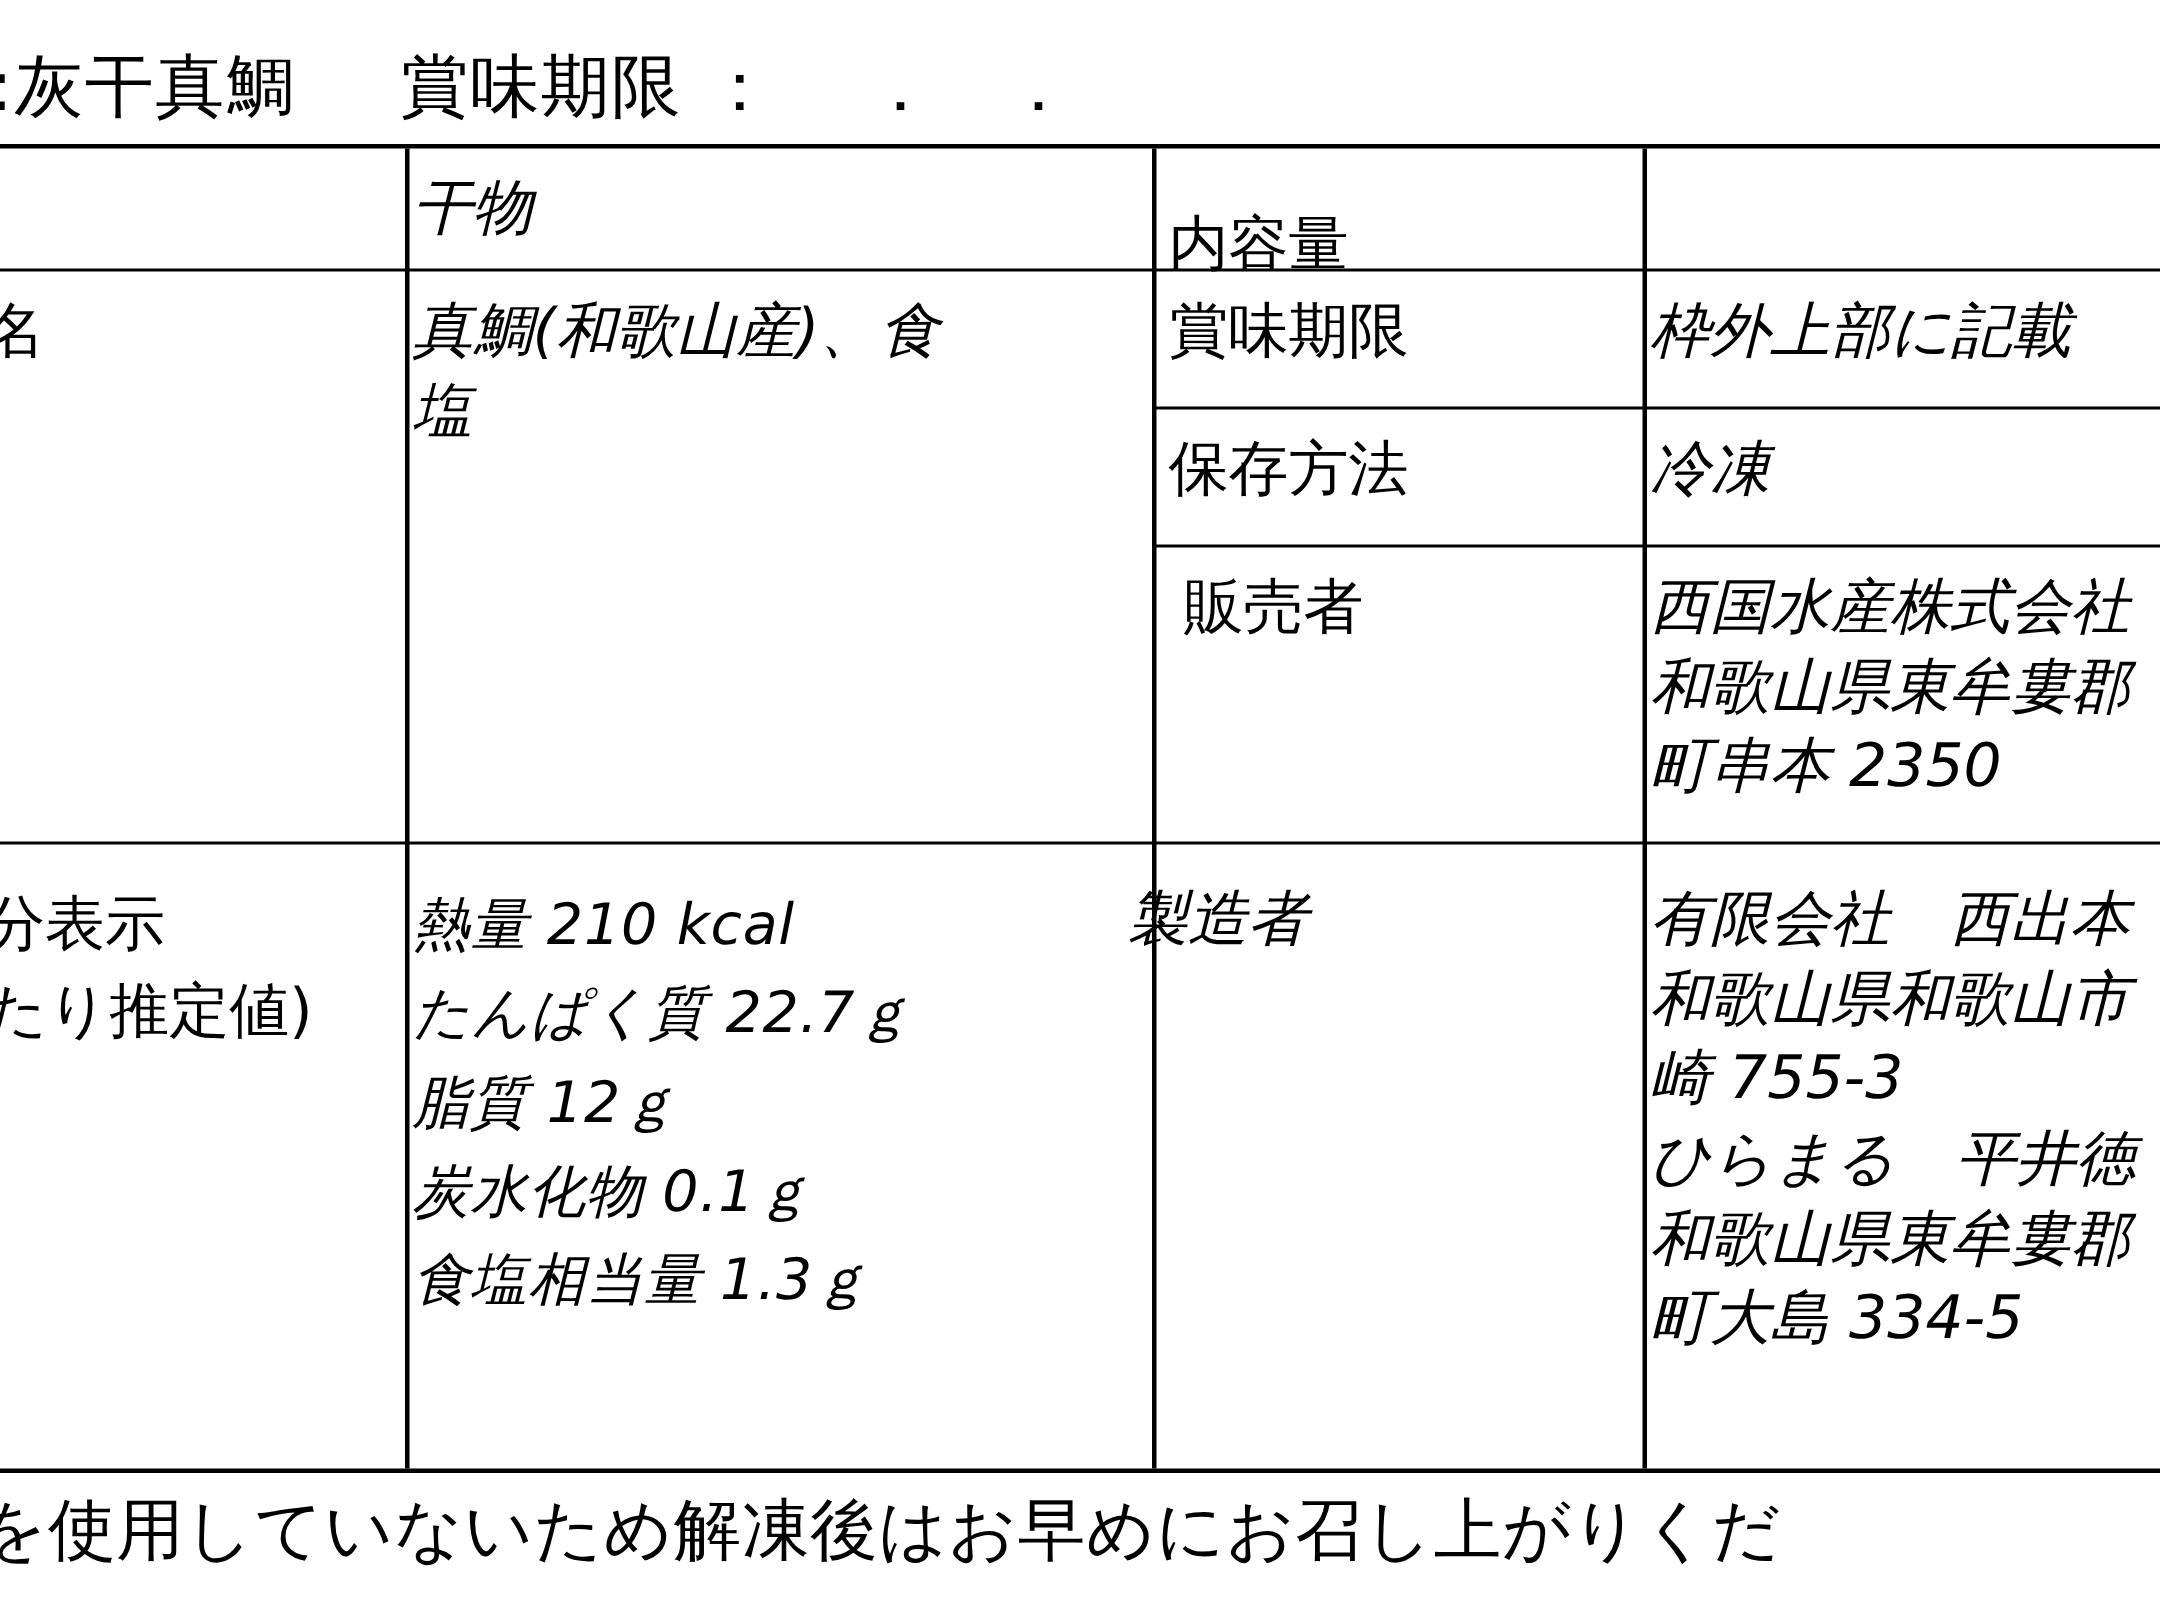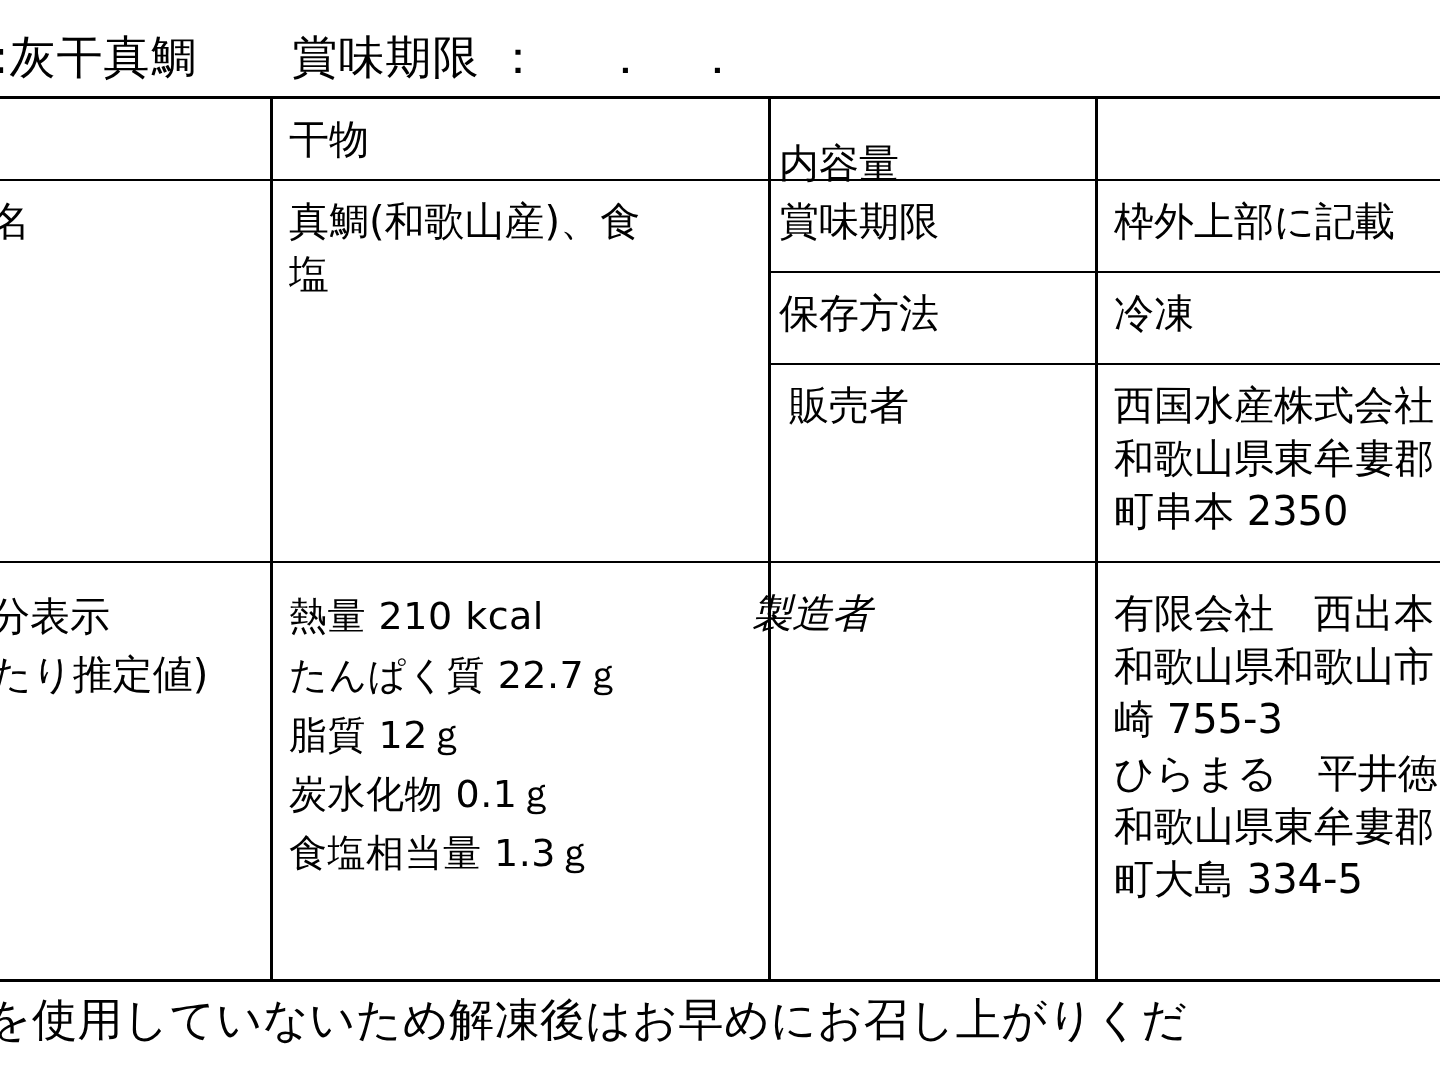--- a/index.html
+++ b/index.html
@@ -35,21 +35,21 @@
     display: flex;
     align-items: center;
     font-size: 46px;
     letter-spacing: 1px;
     white-space: nowrap;
   }
   .header-name {
     margin-left: 6px;
   }
   .header-expiry {
-    margin-left: 94px;
+    margin-left: 69px;
   }
   .header-dots {
     margin-left: 60px;
     letter-spacing: 46px;
   }
 
   
   .table {
     position: absolute;
     left: 0;
@@ -81,21 +81,21 @@
 
   .cell {
     position: absolute;
     box-sizing: border-box;
     font-size: 40px;
     line-height: 1.33;
     white-space: pre-line;
     overflow: hidden;
   }
   .cell.label-col { padding-left: 10px; }
-  .cell.value-col { padding-left: 18px; }
+  .cell.value-col { padding-left: 4px; font-style: italic; }
 
   
   .nutrition {
     font-size: 38px;
     line-height: 1.56;
     white-space: pre-line;
     letter-spacing: 0.5px;
   }
   .nutri-label {
     font-size: 40px;

